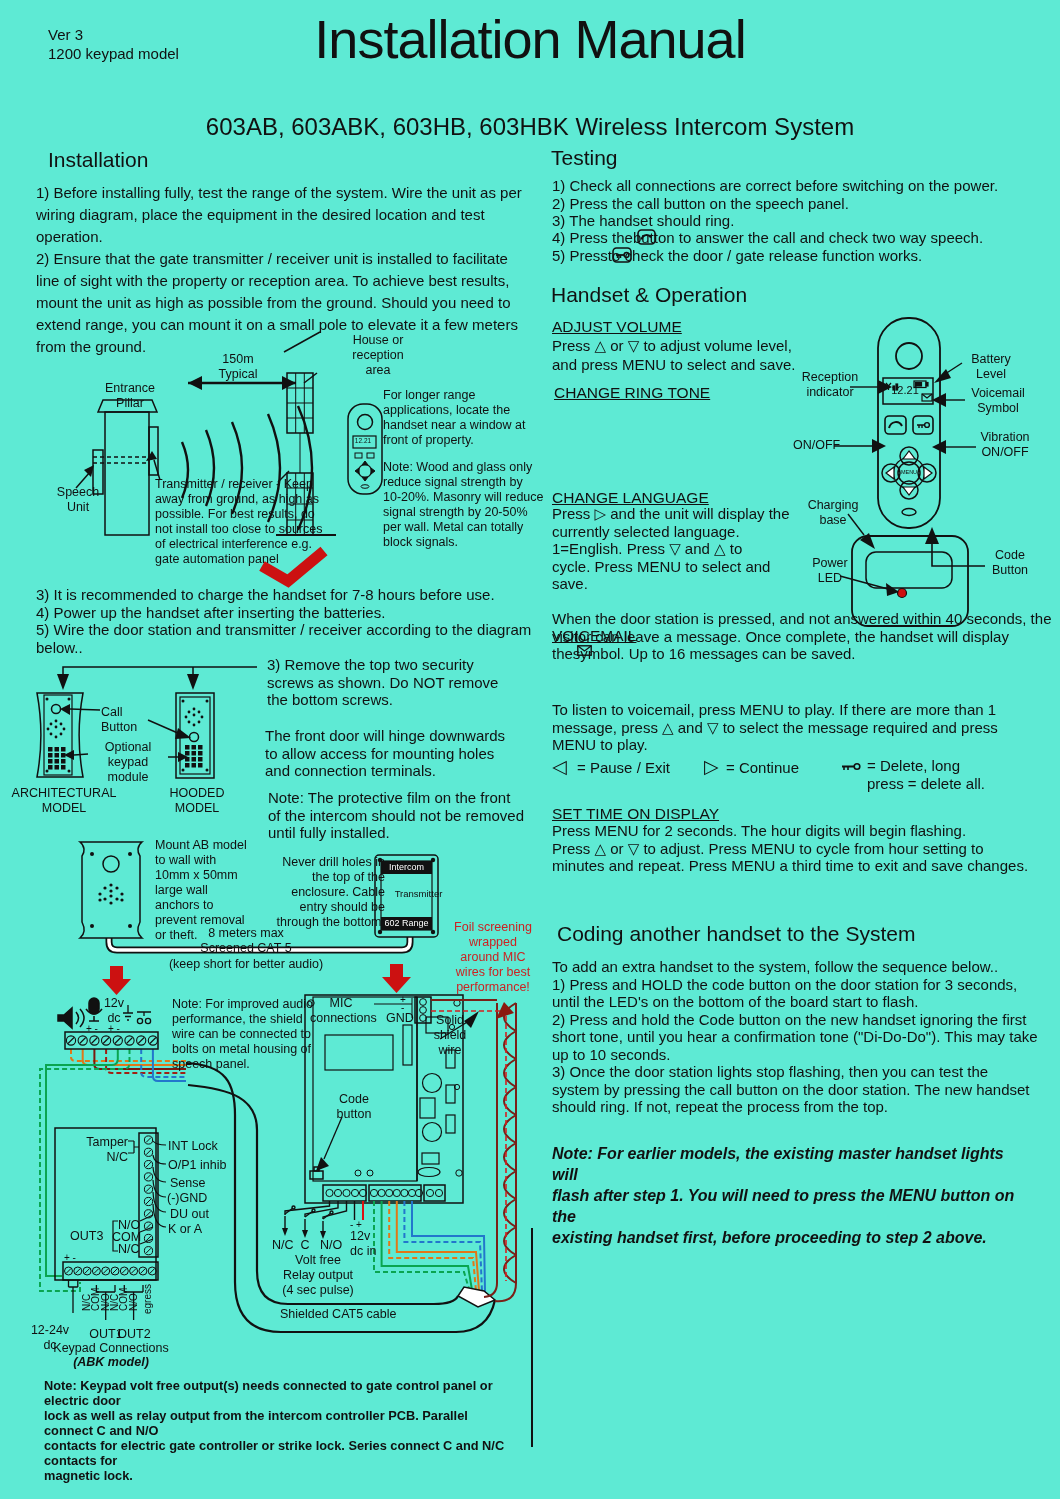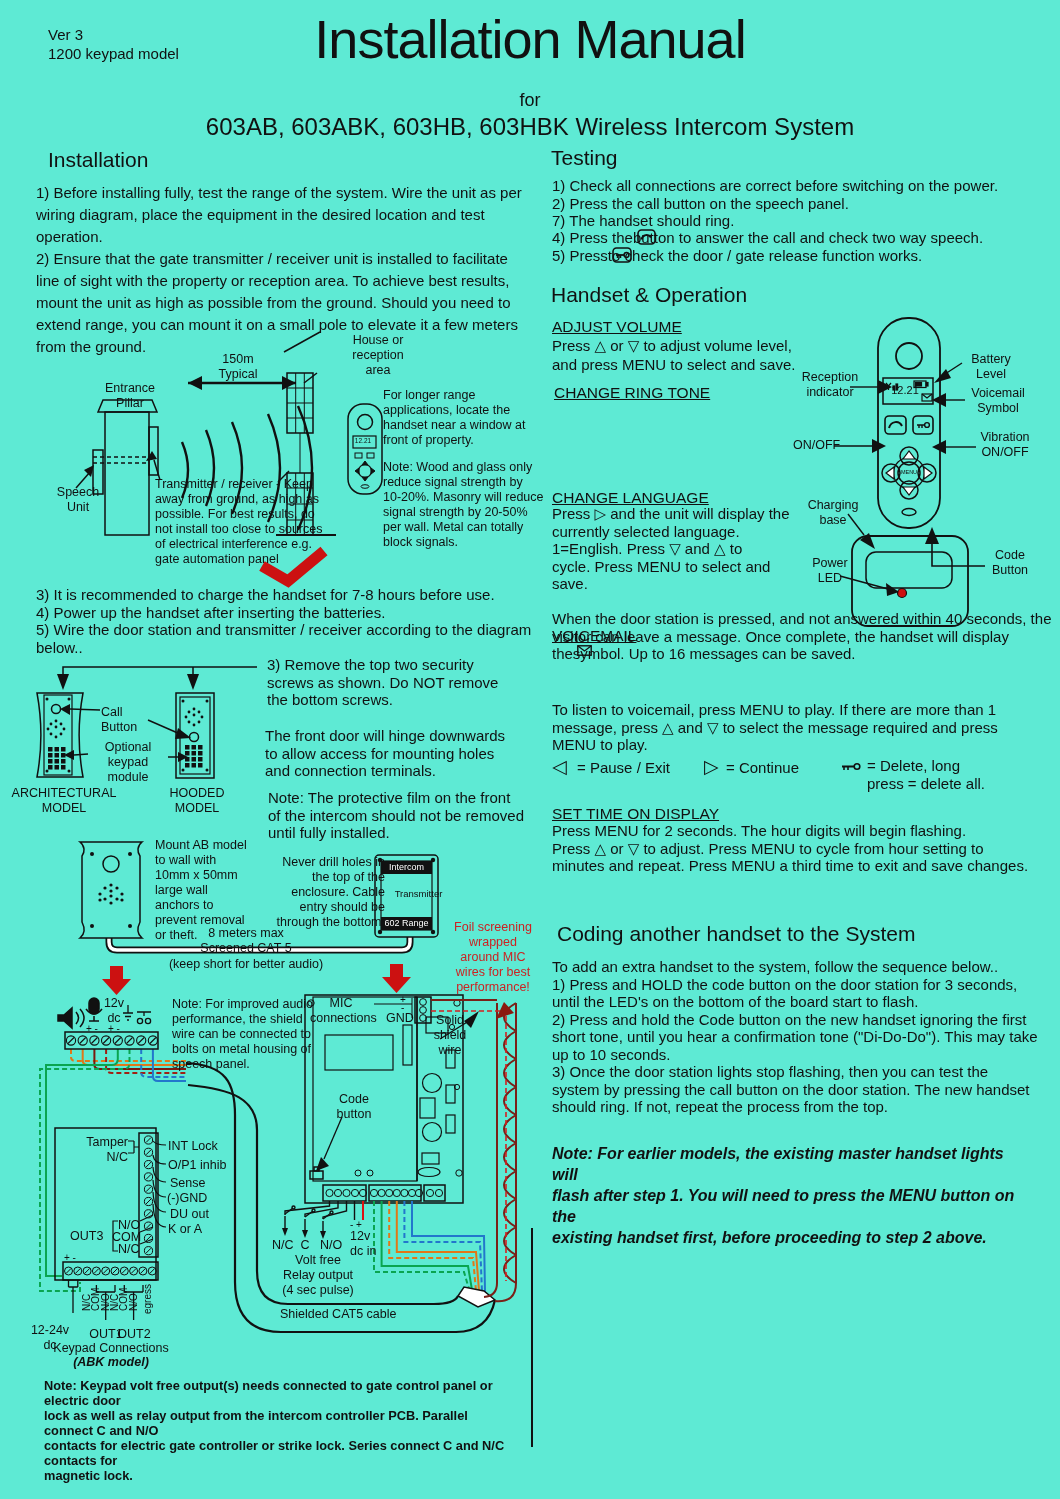--- a/index.html
+++ b/index.html
@@ -27,21 +27,20 @@
   .ico{vertical-align:-3px;margin:0 4px;}
 </style>
 </head>
 <body>
 
 <div id="page">
 
   <div class="abs" style="left:48px;top:26px;font-size:15px;">Ver 3</div>
   <div class="abs" style="left:48px;top:45px;font-size:15px;">1200 keypad model</div>
   <div class="abs c" style="left:0;top:8px;width:1060px;font-size:54px;letter-spacing:-1px;">Installation Manual</div>
-  <div class="abs c" style="left:0;top:90px;width:1060px;font-size:18px;">for</div>
   <div class="abs c" style="left:0;top:113px;width:1060px;font-size:24px;">603AB, 603ABK, 603HB, 603HBK Wireless Intercom System</div>
 
   <div class="abs h1" style="left:48px;top:148px;">Installation</div>
   <div class="abs pre body1" style="left:36px;top:182px;width:505px;">1) Before installing fully, test the range of the system. Wire the unit as per
 wiring diagram, place the equipment in the desired location and test
 operation.</div>
   <div class="abs pre body1" style="left:36px;top:248px;width:510px;">2) Ensure that the gate transmitter / receiver unit is installed to facilitate
 line of sight with the property or reception area. To achieve best results,
 mount the unit as high as possible from the ground. Should you need to
 extend range, you can mount it on a small pole to elevate it a few meters
@@ -585,21 +584,21 @@
   <div class="abs small" style="left:280px;top:1307px;width:120px;">Shielded CAT5 cable</div>
   <div class="abs pre bold" style="left:44px;top:1378px;width:470px;font-size:12.8px;line-height:15px;">Note: Keypad volt free output(s) needs connected to gate control panel or electric door
 lock as well as relay output from the intercom controller PCB. Parallel connect C and N/O
 contacts for electric gate controller or strike lock. Series connect C and N/C contacts for
 magnetic lock.</div>
   <div class="abs" style="left:531px;top:1228px;width:2px;height:219px;background:#111;"></div>
 
   <div class="abs h1" style="left:551px;top:146px;">Testing</div>
   <div class="abs pre body2" style="left:552px;top:177px;width:500px;">1) Check all connections are correct before switching on the power.
 2) Press the call button on the speech panel.
-7) The handset should ring.</div>
+3) The handset should ring.</div>
   <div class="abs body2" style="left:552px;top:229px;width:500px;">
     <span>4) Press the</span><svg class="ico" width="19" height="16" viewBox="0 0 19 16">
         <rect x="1" y="1" width="17" height="14" rx="3.5" fill="none" stroke="#111" stroke-width="1.6"></rect>
         <path d="M4.5,10.5 C5.5,5.5 11.5,4.5 14,8.5" fill="none" stroke="#111" stroke-width="2"></path>
       </svg><span>button to answer the call and check two way speech.</span>
   </div>
   <div class="abs body2" style="left:552px;top:247px;width:500px;">
     <span>5) Press</span><svg class="ico" width="20" height="16" viewBox="0 0 20 16">
         <rect x="1" y="1" width="18" height="14" rx="3.5" fill="none" stroke="#111" stroke-width="1.6"></rect>
         <circle cx="14.5" cy="8" r="2.4" fill="none" stroke="#111" stroke-width="1.5"></circle>

